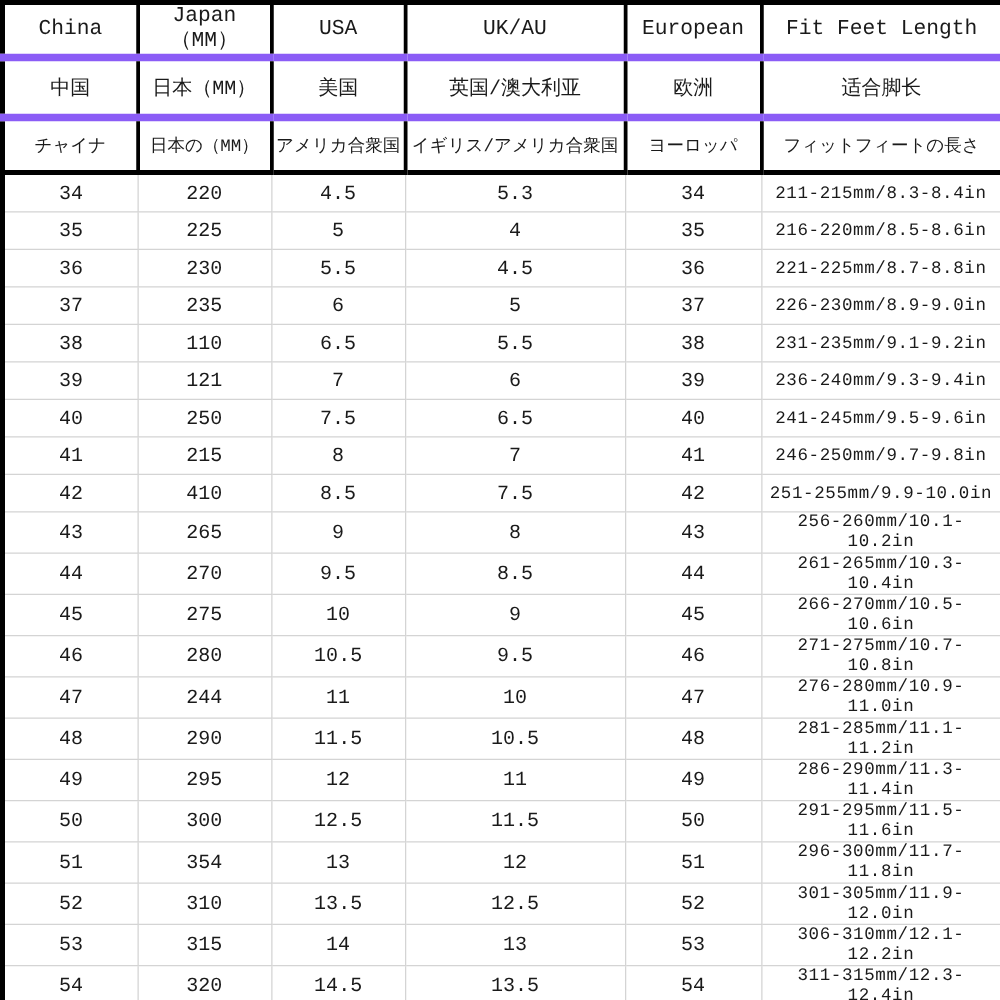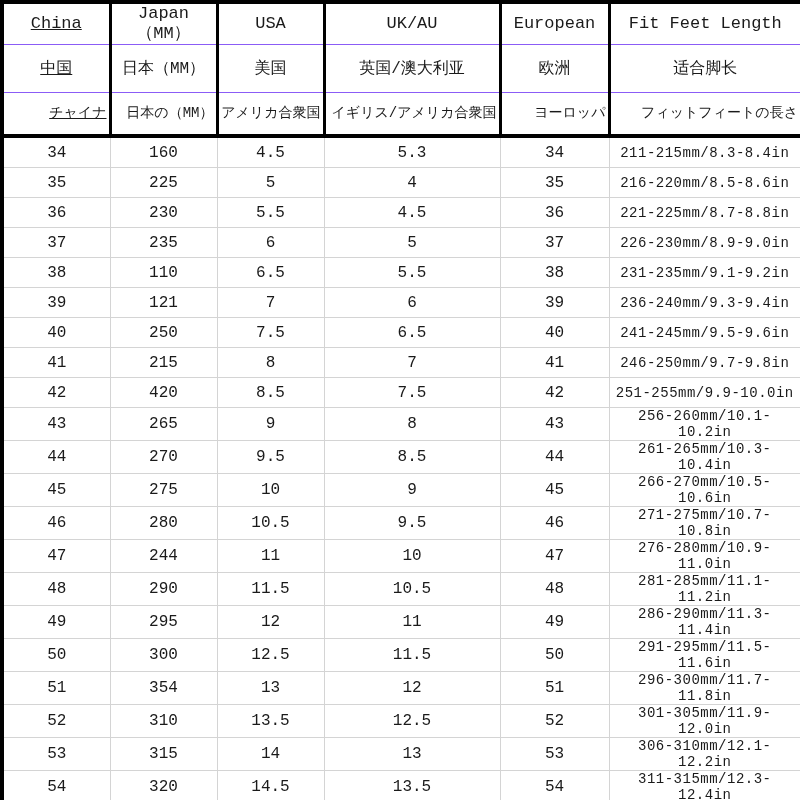--- a/index.html
+++ b/index.html
@@ -25,28 +25,28 @@
   }
   table.size-table td {
     text-align: center;
     vertical-align: middle;
     padding: 0 2px;
     overflow: hidden;
   }
   
   thead td {
     border-left: 3px solid #000000;
-    border-top: 1px solid #8b5cf6;
-  }
-  thead td:first-child { border-left: none; text-decoration: underline; }
+    border-top: 6px solid #8b5cf6;
+  }
+  thead td:first-child { border-left: none; }
   thead tr:first-child td { border-top: none; }
   thead tr.row-en { height: 42px; font-size: 17px; white-space: pre-line; line-height: 1.15; }
   thead tr.row-zh { height: 48px; font-size: 16px; }
   thead tr.row-ja { height: 44px; font-size: 14px; }
-  thead tr.row-ja td { border-bottom: 4px solid #000000; text-align: right; }
+  thead tr.row-ja td { border-bottom: 4px solid #000000; }
   
   tbody td {
     border: 1px solid #d4d4d4;
     font-size: 16px;
     height: 29px;
   }
   tbody td.fit-cell { font-size: 14px; letter-spacing: 0.5px; }
 </style>
 </head>
 <body>
@@ -84,21 +84,21 @@
         <td>日本の（MM）</td>
         <td>アメリカ合衆国</td>
         <td>イギリス/アメリカ合衆国</td>
         <td>ヨーロッパ</td>
         <td>フィットフィートの長さ</td>
       </tr>
     </thead>
     <tbody>
         <tr>
           <td>34</td>
-          <td>160</td>
+          <td>220</td>
           <td>4.5</td>
           <td>5.3</td>
           <td>34</td>
           <td class="fit-cell">211-215mm/8.3-8.4in</td>
         </tr>
         <tr>
           <td>35</td>
           <td>225</td>
           <td>5</td>
           <td>4</td>
@@ -148,21 +148,21 @@
         <tr>
           <td>41</td>
           <td>215</td>
           <td>8</td>
           <td>7</td>
           <td>41</td>
           <td class="fit-cell">246-250mm/9.7-9.8in</td>
         </tr>
         <tr>
           <td>42</td>
-          <td>420</td>
+          <td>410</td>
           <td>8.5</td>
           <td>7.5</td>
           <td>42</td>
           <td class="fit-cell">251-255mm/9.9-10.0in</td>
         </tr>
         <tr>
           <td>43</td>
           <td>265</td>
           <td>9</td>
           <td>8</td>

